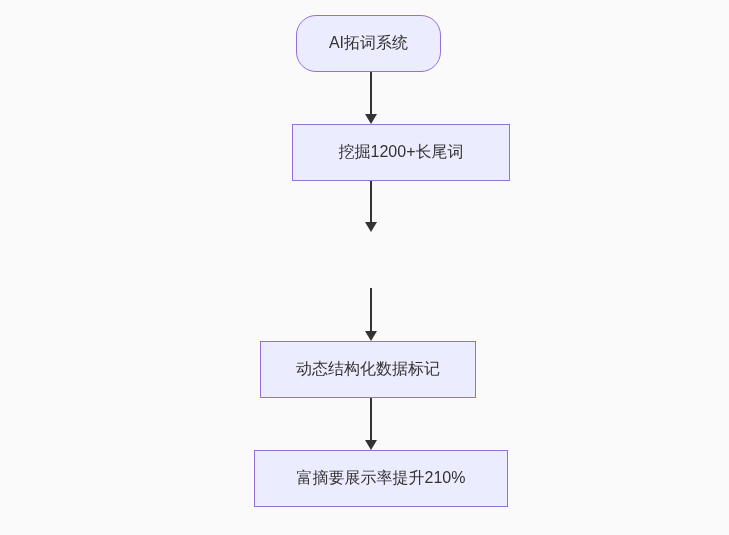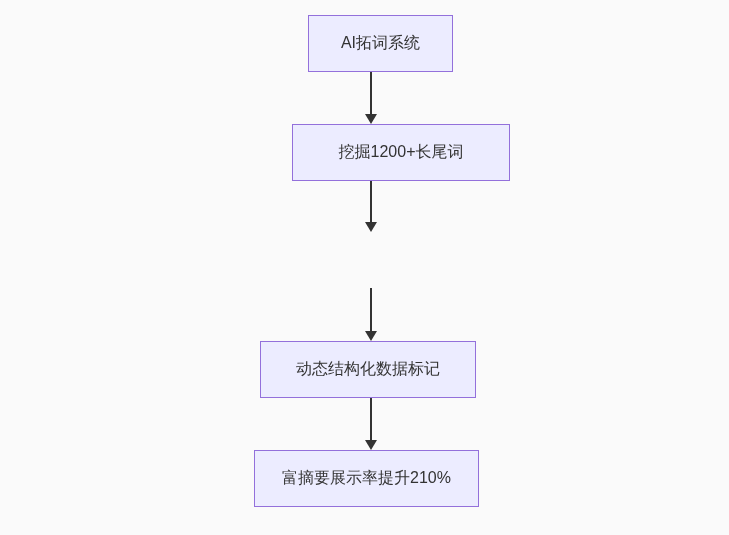--- a/index.html
+++ b/index.html
@@ -20,25 +20,25 @@
     background: #ECECFF;
     border: 1px solid #9370DB;
     color: #333333;
     font-size: 16px;
     display: flex;
     align-items: center;
     justify-content: center;
     text-align: center;
     white-space: nowrap;
   }
-  .node-0 { left: 308px; top: 15px;  width: 145px; height: 57px; }
+  .node-0 { left: 296px; top: 15px;  width: 145px; height: 57px; border-radius: 20px; }
   .node-1 { left: 292px; top: 124px; width: 218px; height: 57px; }
   .node-2 { left: 261px; top: 232px; width: 224px; height: 56px; }
   .node-3 { left: 260px; top: 341px; width: 216px; height: 57px; }
-  .node-4 { left: 254px; top: 450px; width: 225px; height: 57px; }
+  .node-4 { left: 254px; top: 450px; width: 254px; height: 57px; }
 
   .flow-arrow {
     position: absolute;
     left: 365px;
     width: 12px;
   }
   .arrow-0 { top: 72px;  height: 52px; }
   .arrow-1 { top: 181px; height: 51px; }
   .arrow-2 { top: 288px; height: 53px; }
   .arrow-3 { top: 398px; height: 52px; }

